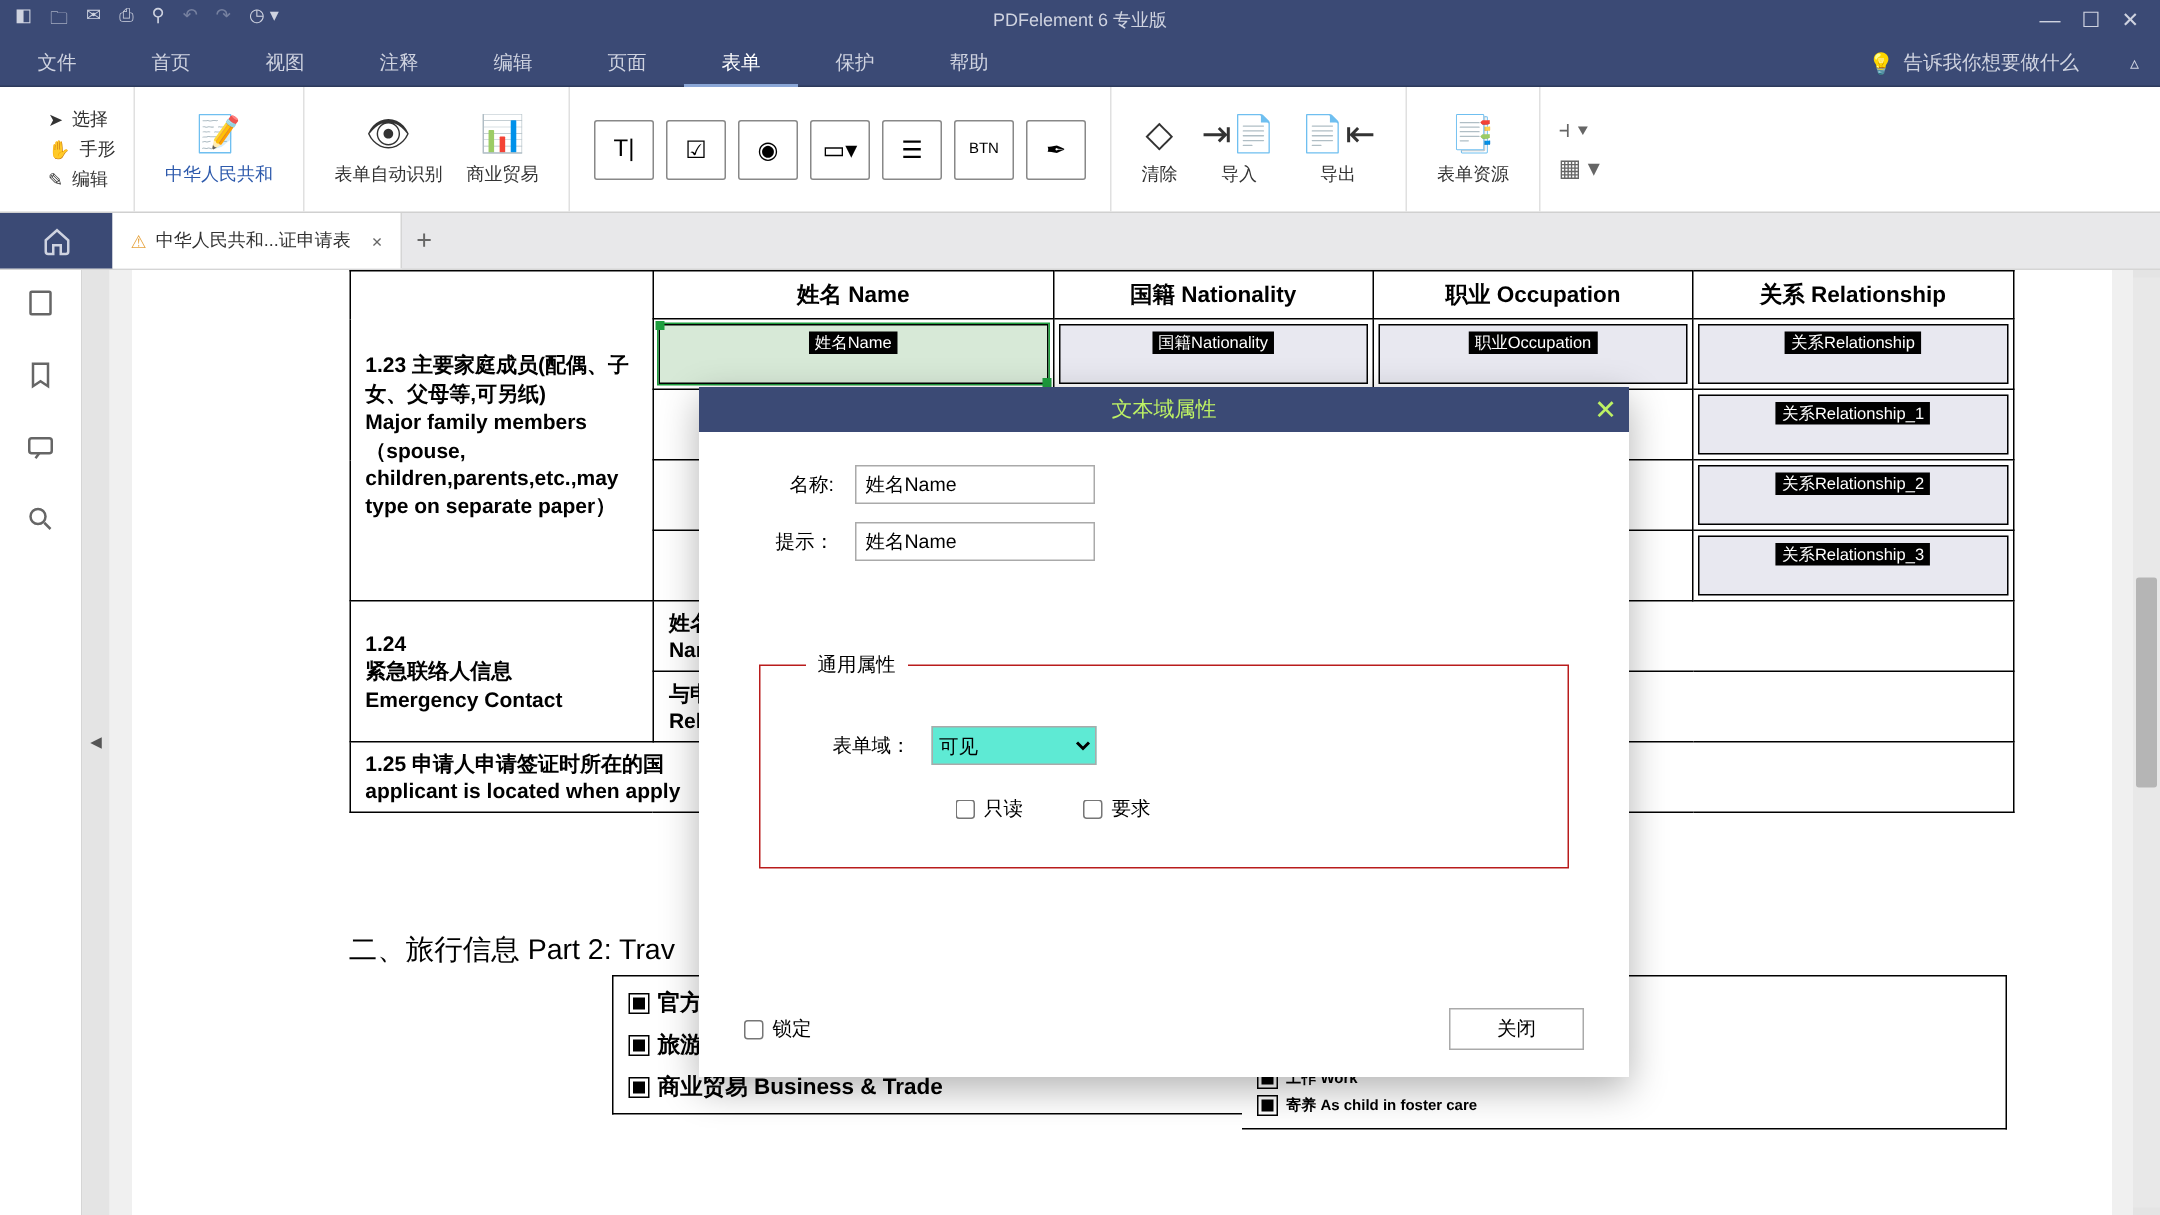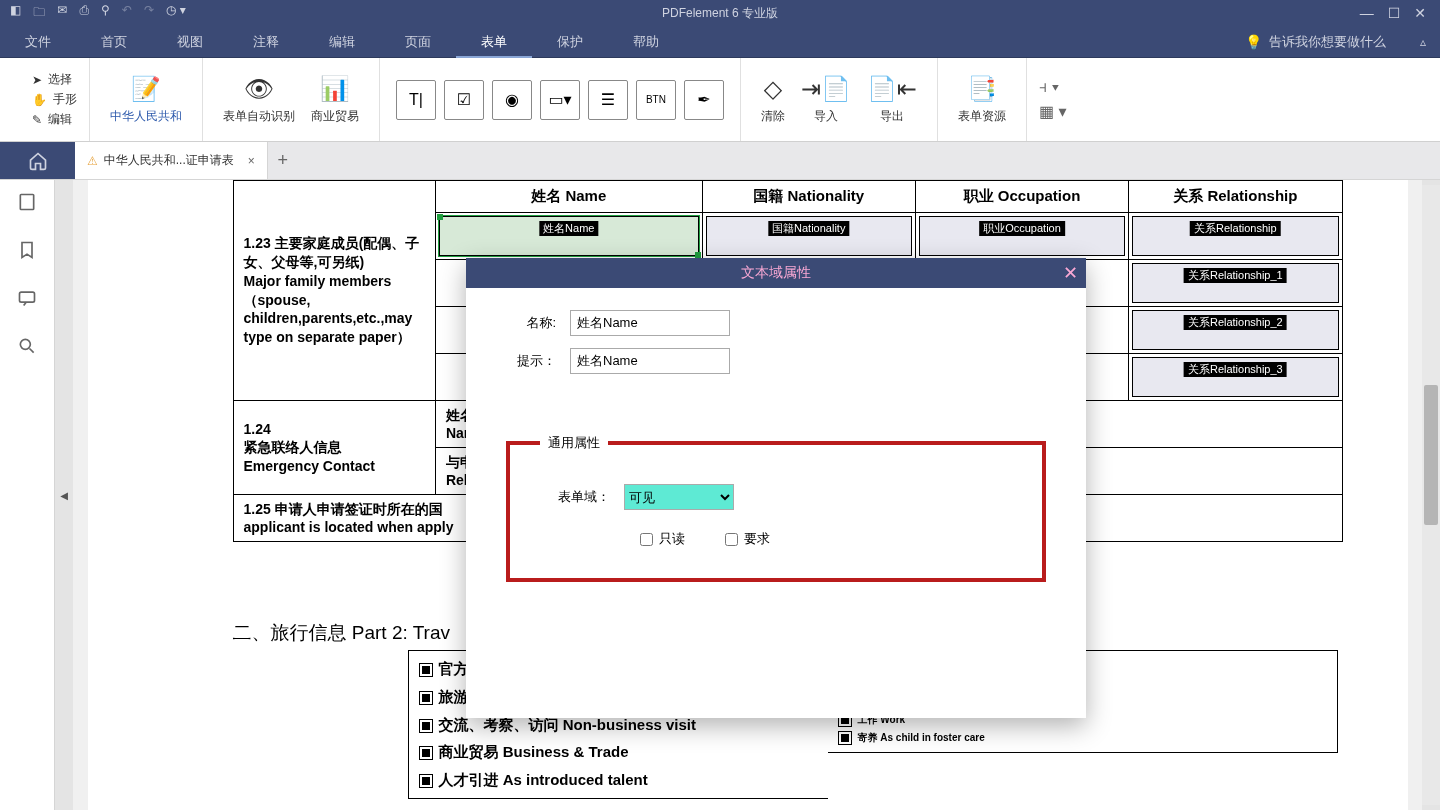--- a/index.html
+++ b/index.html
@@ -39,31 +39,31 @@
 .doctable { border-collapse:collapse; font-size:15px; color:#000; position:absolute; }
 .doctable th, .doctable td { border:1px solid #000; padding:6px 10px; text-align:left; }
 .doctable th { text-align:center; font-weight:bold; }
 .fieldbox { background:#e8e8f0; border:1px solid #000; padding:0 2px; height:40px; position:relative;}
 .fieldlabel { position:absolute; left:50%; top:4px; transform:translateX(-50%); background:#000; color:#fff; font-size:11px; padding:0 4px; white-space:nowrap;}
 .fieldbox.selected { outline:1px solid #1e9e3e; background:#d7e9d7;}
 .fieldbox.selected::before,.fieldbox.selected::after{content:"";position:absolute;width:6px;height:6px;background:#1e9e3e;}
 .fieldbox.selected::before{left:-3px;top:-3px;}
 .fieldbox.selected::after{right:-3px;bottom:-3px;}
 .dialog { position:absolute; left:466px; top:258px; width:620px; height:460px; background:#fff; box-shadow:0 8px 24px rgba(0,0,0,0.3); z-index:100;}
-.dlghead { background:#3b4a75; color:#f9a8d4; height:30px; display:flex; align-items:center; justify-content:center; font-size:14px; position:relative;}
+.dlghead { background:#3b4a75; color:#bef264; height:30px; display:flex; align-items:center; justify-content:center; font-size:14px; position:relative;}
 .dlgclose { position:absolute; right:8px; top:4px; font-size:18px; cursor:pointer;}
 .dlgtabs { display:flex; border:2px solid #d93025; margin:6px 10px; width:fit-content;}
 .dlgtab { padding:8px 14px; font-size:13px; border-right:1px solid #d0d0d0; cursor:pointer;}
 .dlgtab:last-child{border-right:none;}
 .dlgbody { padding:10px 40px;}
 .dlgrow { display:flex; align-items:center; gap:14px; margin:12px 0; font-size:13px;}
 .dlgrow label { width:50px; text-align:right;}
 .dlgrow input[type=text] { width:160px; height:26px; border:1px solid #aaa; padding:0 6px; font-size:13px;}
 .dlgrow select { width:110px; height:26px; border:1px solid #aaa; font-size:13px; background:#5eead4;}
-fieldset.common { border:4px solid #b91c1c; margin-top:60px; padding:20px 30px 30px; font-size:13px;}
+fieldset.common { border:1px solid #b91c1c; margin-top:60px; padding:20px 30px 30px; font-size:13px;}
 fieldset.common legend { padding:0 8px;}
 .chkrow { display:flex; gap:40px; margin-top:20px; padding-left:100px;}
 .chkrow label{display:flex;align-items:center;gap:6px;}
 .dlgfoot { position:absolute; bottom:18px; left:0; right:0; display:flex; align-items:center; padding:0 30px;}
 .dlgfoot label{display:flex;align-items:center;gap:6px;font-size:13px;}
 .dlgfoot button { margin-left:auto; width:90px; height:28px; background:#fff; border:1px solid #aaa; cursor:pointer; font-size:13px;}
 .scrollbar { position:absolute; right:0; top:185px; width:18px; height:620px; background:#e8e8e8;}
 .scrollthumb { position:absolute; right:2px; top:200px; width:14px; height:140px; background:#b5b5b5; border-radius:2px;}
 .chk { display:inline-block; width:14px; height:14px; border:1.5px solid #000; margin-right:6px; vertical-align:middle; position:relative;}
 .chk.crossed::after { content:""; position:absolute; inset:2px; background:#000;}
@@ -292,23 +292,21 @@
 applicant is located when apply</td>
             </tr>
       </tbody>
         </table>
 
       <div style="position:absolute;left:145px;top:440px;font-size:19px;font-weight:normal">二、旅行信息  Part 2: Trav</div>
 
       <div style="position:absolute;left:320px;top:470px;font-size:15px;font-weight:bold;line-height:1.85;border-top:1px solid #000;border-left:1px solid #000;border-bottom:1px solid #000;padding:4px 10px;width:420px;">
         <div><span class="chk crossed"></span><span>官方认</span></div>
         <div><span class="chk crossed"></span><span>旅游</span></div>
-        <div><span class="chk crossed"></span><span>交流、考察、访问  Non-business visit</span></div>
         <div><span class="chk crossed"></span><span>商业贸易  Business &amp; Trade</span></div>
-        <div><span class="chk crossed"></span><span>人才引进  As introduced talent</span></div>
       </div>
       <div style="position:absolute;left:740px;top:470px;font-size:10px;font-weight:bold;line-height:1.85;border:1px solid #000;border-left:none;padding:4px 10px;width:510px;">
         <div><span>员</span></div>
         <div style="padding-left:20px"><span>aff of international organization</span></div>
         <div><span class="chk crossed"></span><span>永久居留  As permanent resident</span></div>
         <div><span class="chk crossed"></span><span>工作  Work</span></div>
         <div><span class="chk crossed"></span><span>寄养  As child in foster care</span></div>
       </div>
 
     </div>
@@ -345,13 +343,20 @@
             <input type="checkbox" style="">
             <span>只读</span>
           </label>
         <label>
             <input type="checkbox" style="">
             <span>要求</span>
           </label>
       </div>
     </fieldset>
   </div>
+  <div class="dlgfoot">
+    <label>
+        <input type="checkbox" style="">
+        <span>锁定</span>
+      </label>
+    <button>关闭</button>
+  </div>
 </div>
 
 </body></html>

